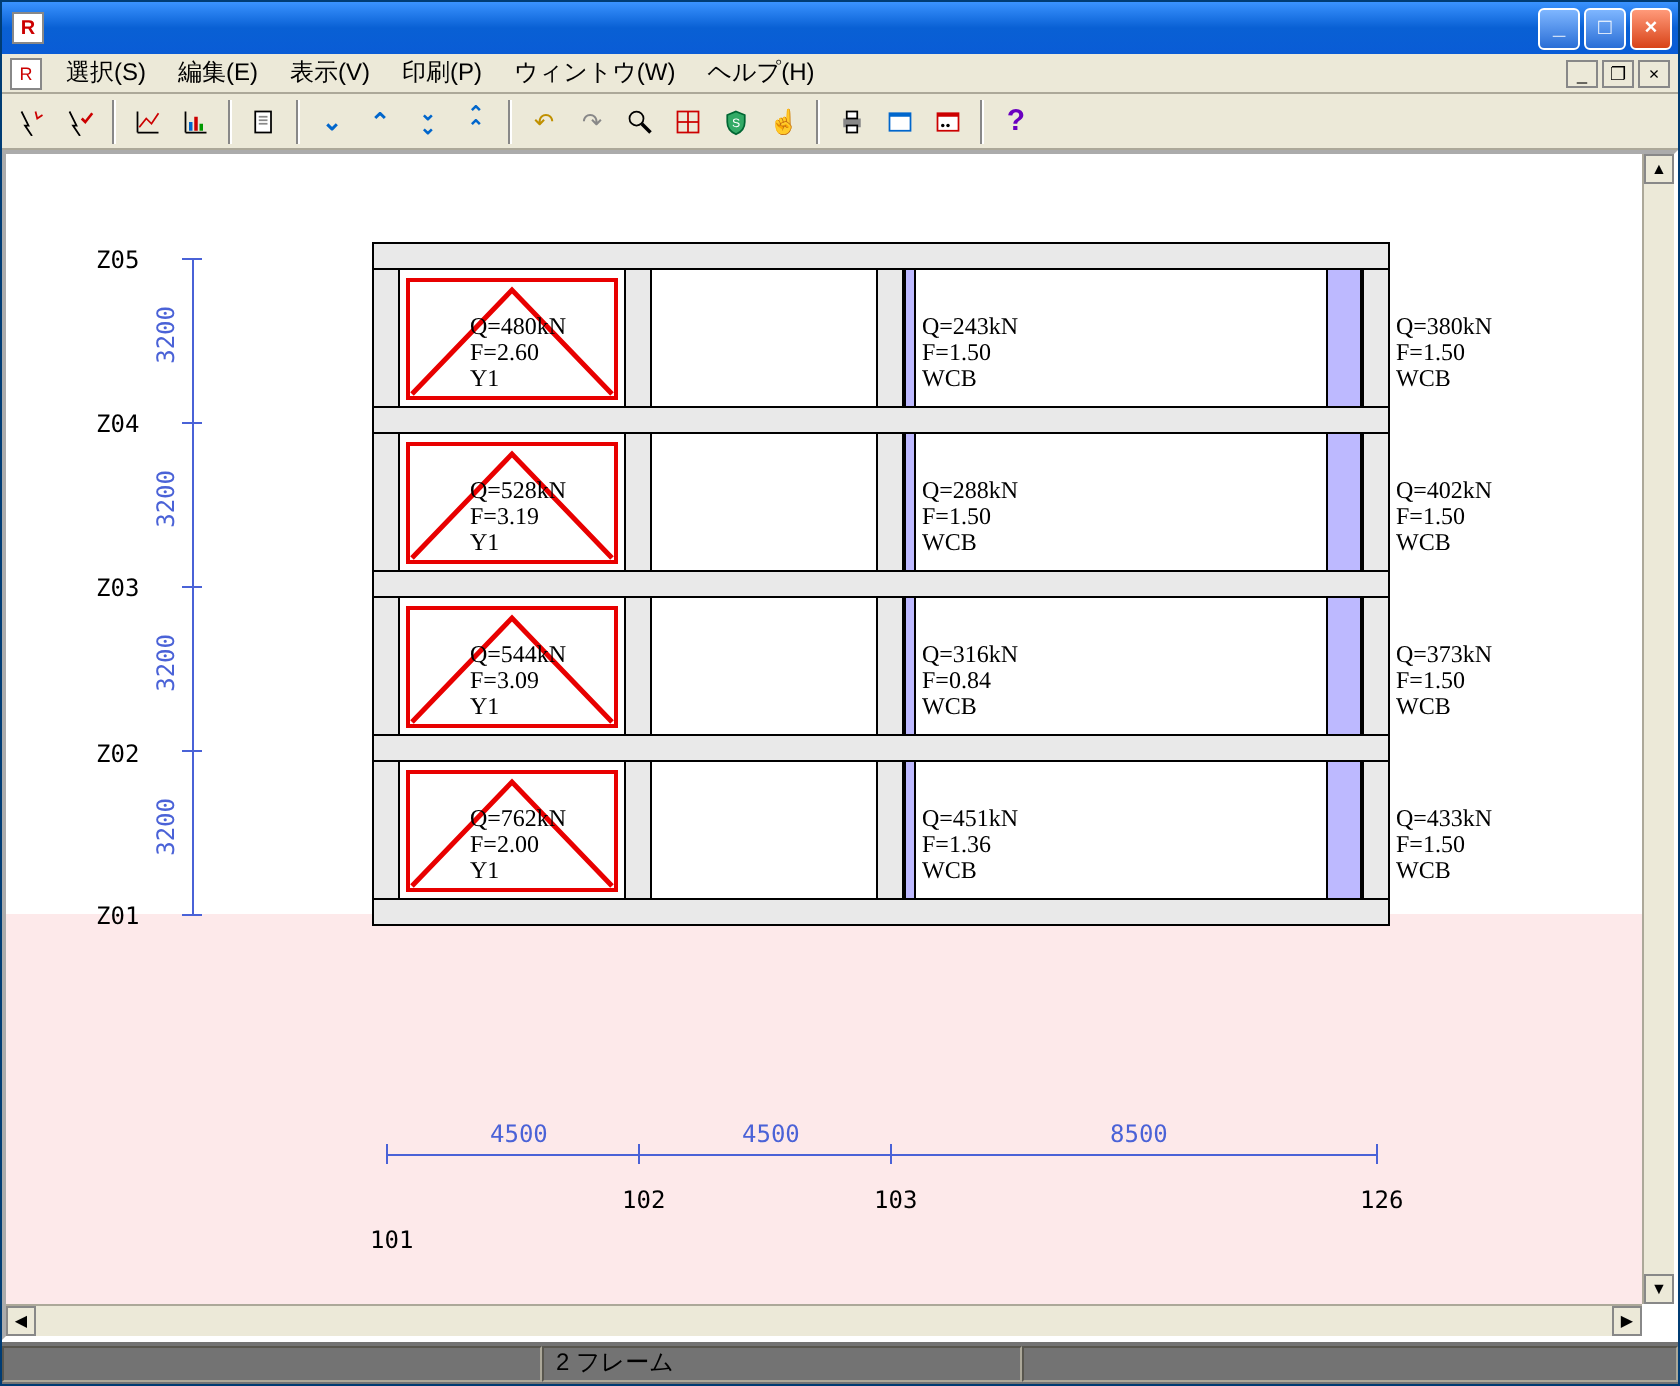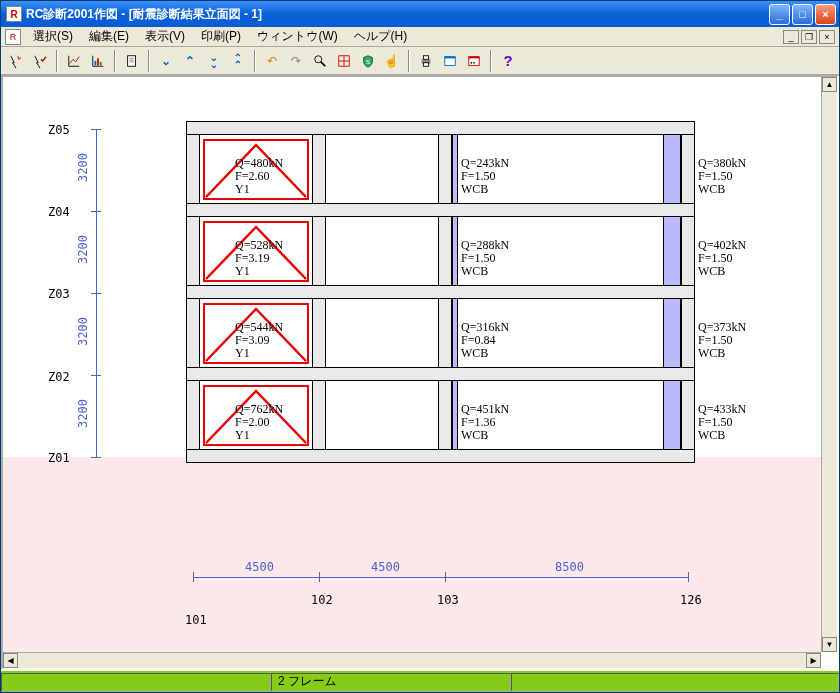--- a/index.html
+++ b/index.html
@@ -19,21 +19,21 @@
   .toolbar { height: 28px; background: #ece9d8; border-bottom: 1px solid #aca899; display: flex; align-items: center; padding-left: 4px; gap: 2px; }
   .toolbar .sep { width: 2px; height: 22px; border-left: 1px solid #888; border-right: 1px solid #fff; margin: 0 3px; }
   .tbtn { width: 22px; height: 22px; border: 1px solid #ece9d8; display: inline-flex; align-items: center; justify-content: center; font-size: 12px; color: #000; cursor: default; }
   .tbtn svg { width: 14px; height: 14px; }
   .client { flex: 1; background: #fff; position: relative; border: 2px inset #fff; }
   .canvas { position: absolute; left: 0; top: 0; right: 16px; bottom: 16px; overflow: hidden; }
   .scroll-v { position: absolute; right: 0; top: 0; bottom: 16px; width: 16px; background: #ece9d8; border-left: 1px solid #aca899; }
   .scroll-h { position: absolute; left: 0; right: 16px; bottom: 0; height: 16px; background: #ece9d8; border-top: 1px solid #aca899; }
   .scroll-btn { width: 15px; height: 15px; background: #ece9d8; border: 1px solid #888; display: inline-flex; align-items: center; justify-content: center; font-size: 8px; }
   .scroll-v .scroll-btn { width: 15px; }
-  .statusbar { height: 22px; background: #84cc16; border-top: 1px solid #fff; display: flex; align-items: center; font-size: 12px; }
+  .statusbar { height: 22px; background: #737373; border-top: 1px solid #fff; display: flex; align-items: center; font-size: 12px; }
   .statusbar .panel { border: 1px inset #aca899; height: 18px; display: flex; align-items: center; padding: 0 6px; }
   
   .drawing { position: relative; width: 100%; height: 100%; }
   .pinkzone { position: absolute; left: 0; right: 0; top: 380px; bottom: 0; background: #fde9ea; }
   .z-label { position: absolute; font-family: "MS Gothic", monospace; font-size: 12px; color: #000; }
   .dim-v { position: absolute; color: #4a62d7; font-family: "MS Gothic", monospace; font-size: 12px; writing-mode: vertical-rl; transform: rotate(180deg); }
   .axis-line { position: absolute; background: #4a62d7; }
   .tick { position: absolute; background: #4a62d7; }
   .frame-line { position: absolute; background: #000; }
   .redbox { position: absolute; border: 2.5px solid #e80000; }
@@ -42,21 +42,20 @@
   .data-text { position: absolute; font-family: Liberation Serif, serif; font-size: 12px; line-height: 13px; color: #000; white-space: pre; }
   .h-dim { position: absolute; color: #4a62d7; font-family: "MS Gothic", monospace; font-size: 12px; }
 </style>
 </head>
 <body>
 
 <div class="window">
 
   <div class="titlebar">
     <span class="icon">R</span>
-    <span>RC診断2001作図 - [耐震診断結果立面図 - 1]</span>
     <span class="spacer"></span>
     <span class="winbtn min">_</span>
     <span class="winbtn max">□</span>
     <span class="winbtn close">×</span>
   </div>
 
   <div class="menubar">
     <span class="doc-icon">R</span>
     <span class="menuitem">選択(S)</span>
     <span class="menuitem">編集(E)</span>

